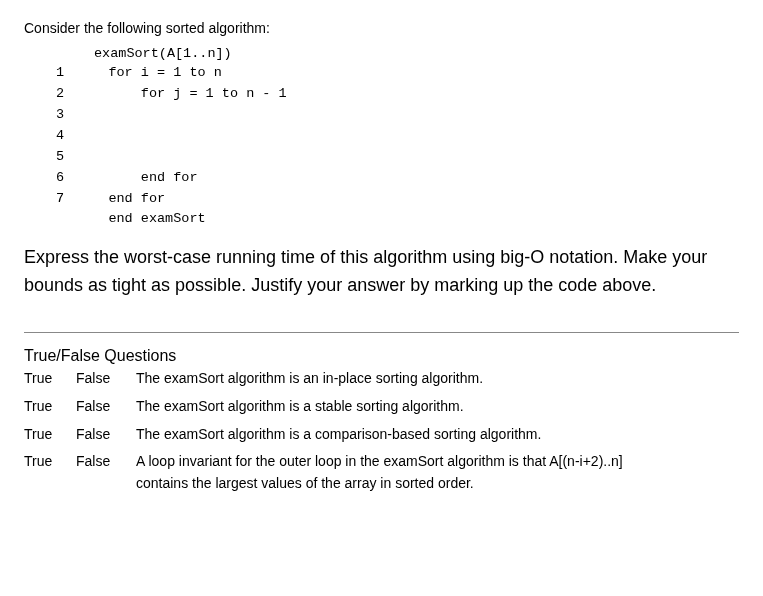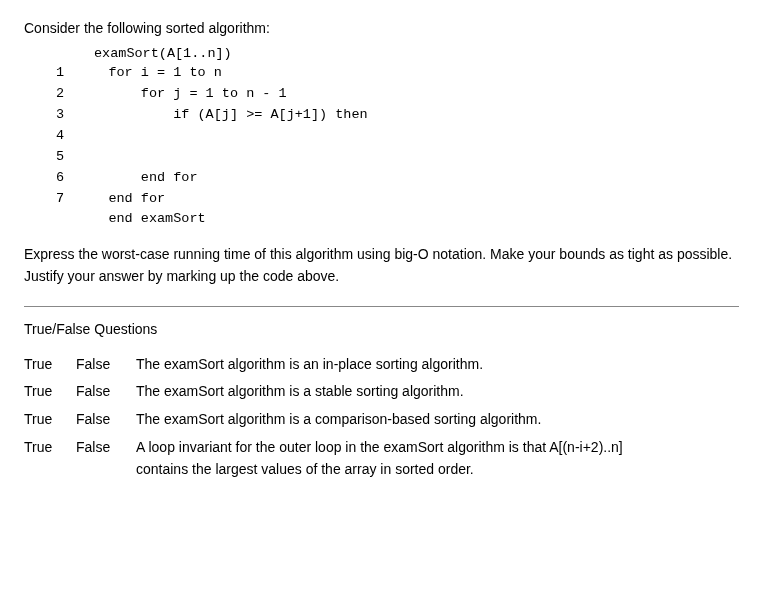--- a/index.html
+++ b/index.html
@@ -40,33 +40,32 @@
       width: 30px;
       text-align: right;
       margin-right: 12px;
       color: #000;
       flex-shrink: 0;
     }
     .line-content {
       white-space: pre;
     }
     .description-text {
-      font-size: 14px;
+      font-size: 18px;
       line-height: 1.55;
-      margin-bottom: 18px;
+      margin-bottom: 32px;
     }
     .divider {
       border: none;
       border-top: 1px solid #888;
       margin: 18px 0 14px 0;
     }
     .section-title {
-      font-size: 14px;
+      font-size: 16px;
       font-weight: normal;
-      margin-bottom: 14px;
     }
     .tf-table {
       width: 100%;
       border-collapse: collapse;
     }
     .tf-table tr {
       vertical-align: top;
     }
     .tf-table td {
       padding: 3px 0;
@@ -97,21 +96,20 @@
       <div class="code-line">
         <span class="line-num">1</span>
         <span class="line-content">    for i = 1 to n</span>
       </div>
       <div class="code-line">
         <span class="line-num">2</span>
         <span class="line-content">        for j = 1 to n - 1</span>
       </div>
       <div class="code-line">
         <span class="line-num">3</span>
-        <span class="line-content">            if (A[j] &gt;= A[j+1]) then</span>
       </div>
       <div class="code-line">
         <span class="line-num">4</span>
       </div>
       <div class="code-line">
         <span class="line-num">5</span>
       </div>
       <div class="code-line">
         <span class="line-num">6</span>
         <span class="line-content">        end for</span>

